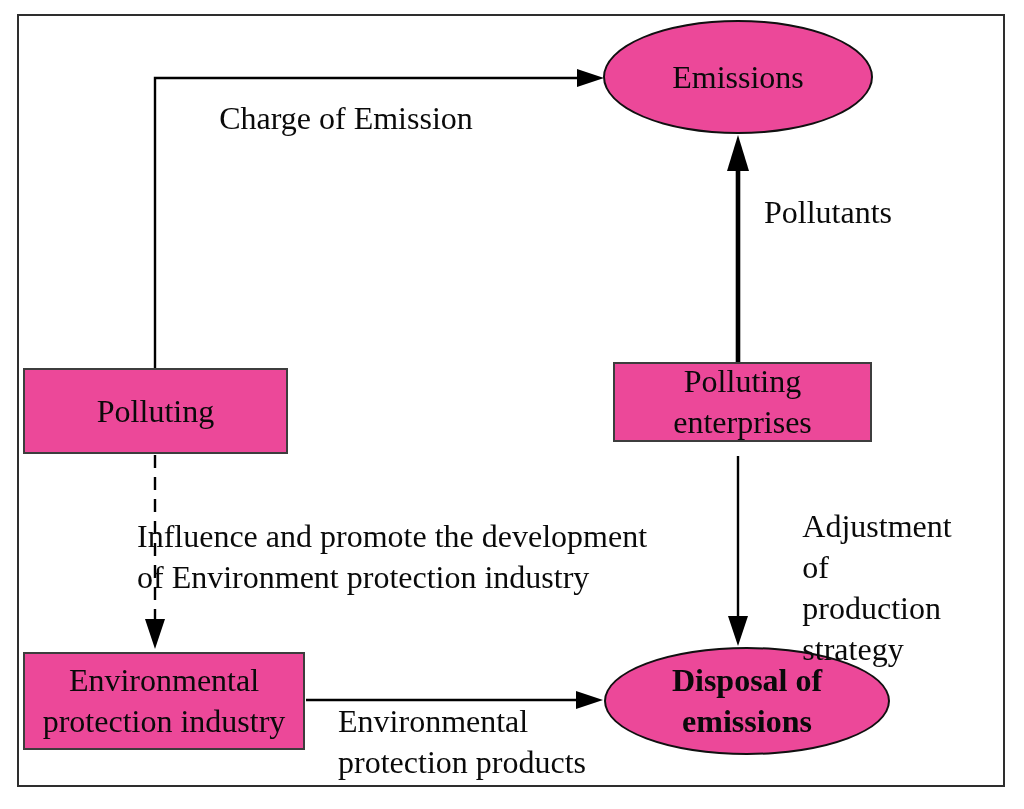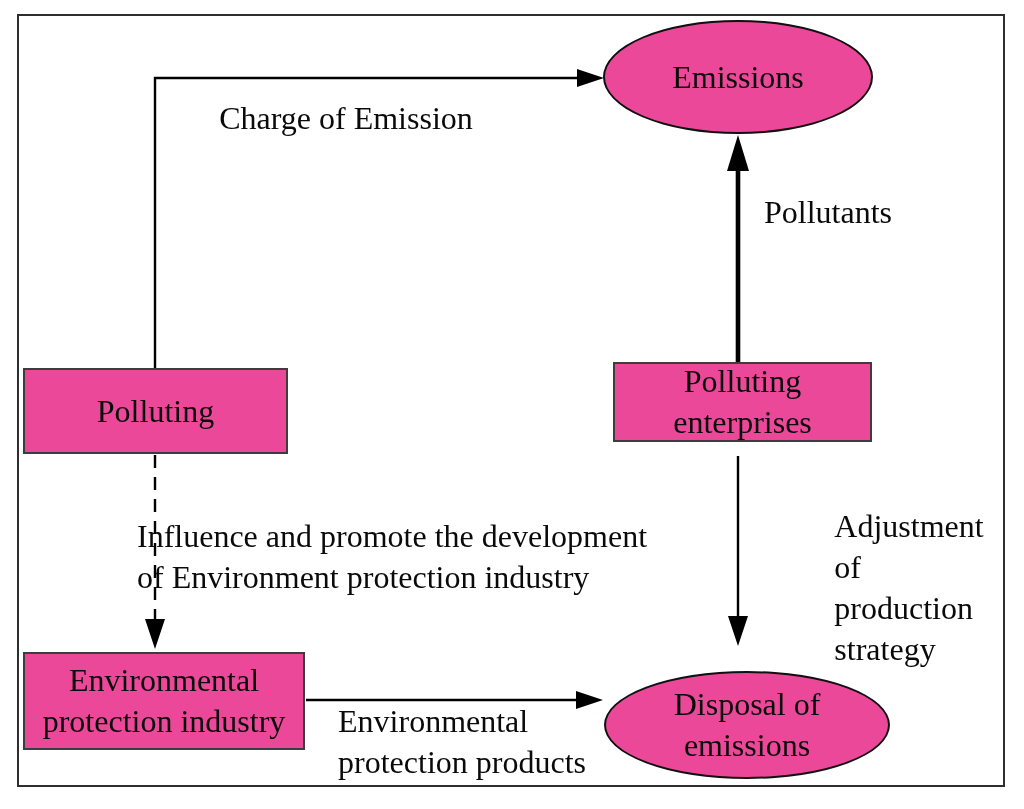--- a/index.html
+++ b/index.html
@@ -63,32 +63,32 @@
     border: 2px solid #3d3d3d;
   }
   .node.ellipse {
     border: 2px solid #101010;
     border-radius: 50%;
   }
   .node-government { left: 23px;  top: 368px; width: 265px; height: 86px; }
   .node-polluting  { left: 613px; top: 362px; width: 259px; height: 80px; }
   .node-industry   { left: 23px;  top: 652px; width: 282px; height: 98px; }
   .node-emissions  { left: 603px; top: 20px;  width: 270px; height: 114px; }
-  .node-disposal   { left: 604px; top: 671px; width: 286px; height: 108px; }
+  .node-disposal   { left: 604px; top: 647px; width: 286px; height: 108px; font-weight: bold; }
   .edge-label {
     position: absolute;
     transform: translateX(-50%);
     font-size: 32px;
     line-height: 41px;
     white-space: pre-line;
   }
   .label-charge     { left: 346px; top: 98px;  }
   .label-pollutants { left: 828px; top: 192px; }
   .label-influence  { left: 392px; top: 516px; }
-  .label-adjustment { left: 909px; top: 506px; }
+  .label-adjustment { left: 877px; top: 506px; }
   .label-products   { left: 462px; top: 701px; }
 </style>
 </head>
 <body>
 
 <div class="canvas">
 
   <div class="frame"></div>
 
   <svg class="edges" viewBox="0 0 1024 809" xmlns="http://www.w3.org/2000/svg">

